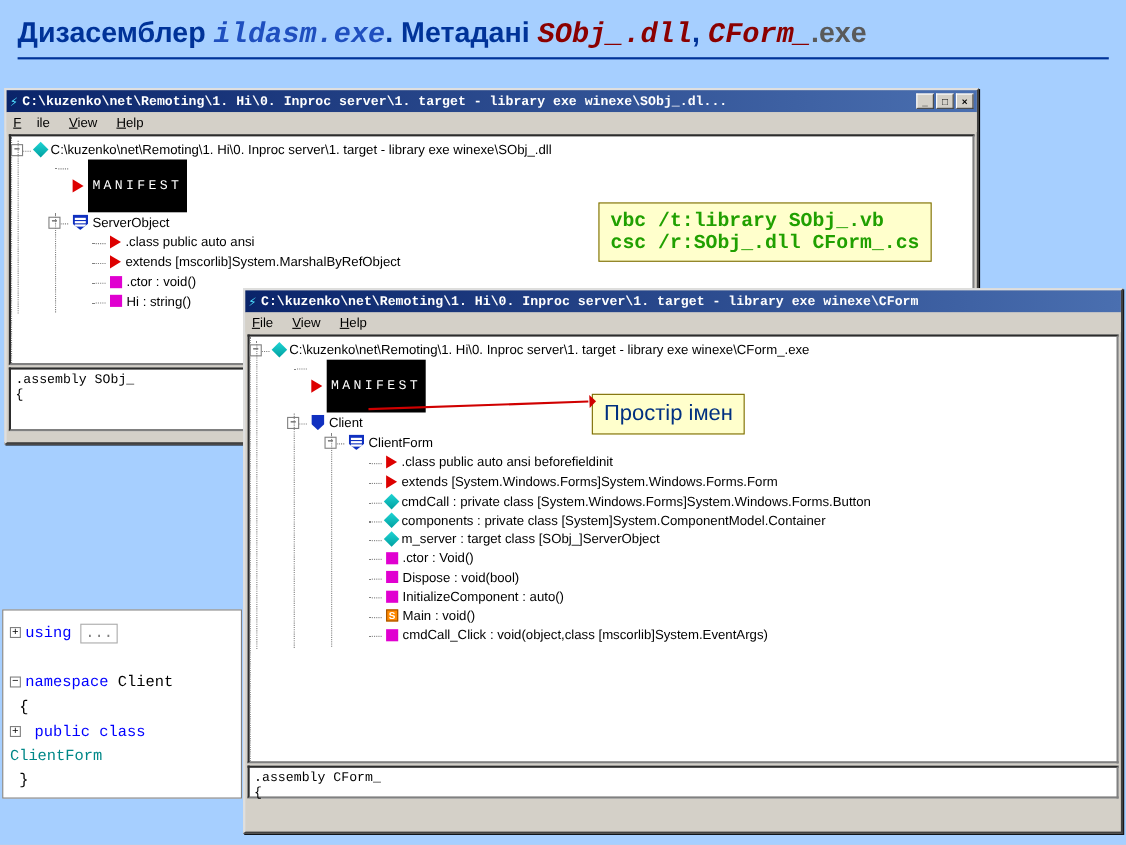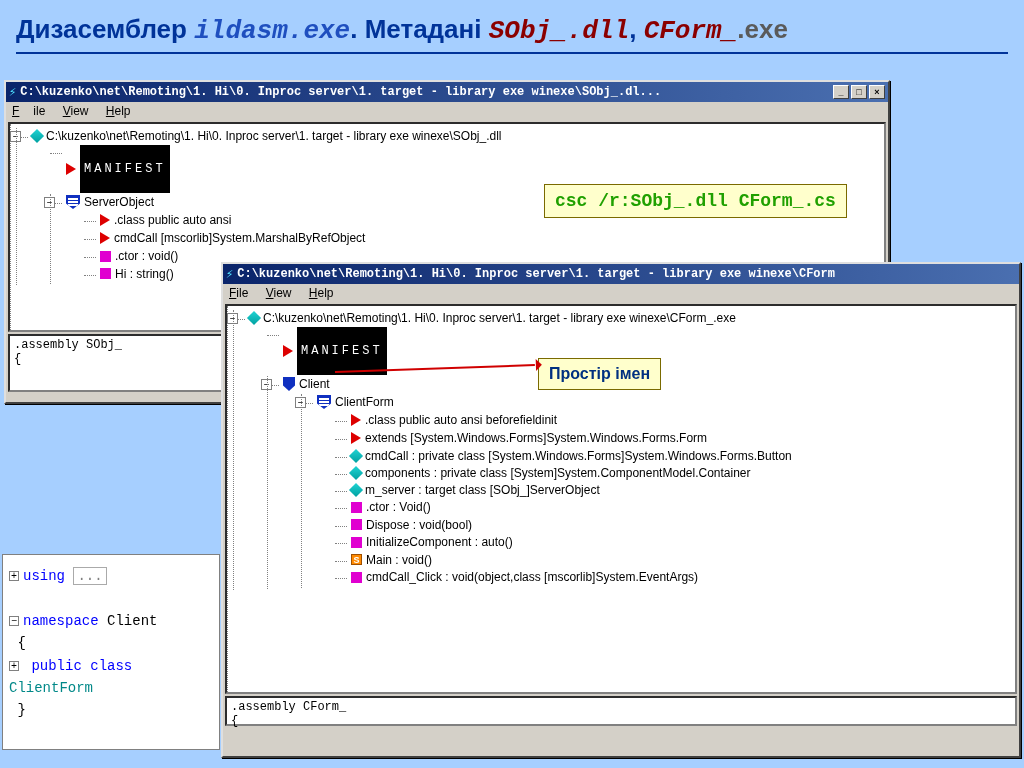--- a/index.html
+++ b/index.html
@@ -127,21 +127,21 @@
     background:#ffffcc;
     border:1px solid #7a6a00;
     font-family:"Courier New", monospace;
     padding:6px 10px;
   }
 
   
   .codepane {
     position:absolute;
     left:2px; top:554px;
-    width:218px; height:196px;
+    width:218px; height:172px;
     background:#fff;
     border:1px solid #808080;
     font-family:"Courier New", monospace; font-size:14px;
     padding:10px 6px; line-height:1.6;
   }
   .codepane .k-blue  { color:#0000ff; }
   .codepane .k-teal  { color:#008888; }
   .codepane .k-gray  { color:#808080; }
   .codepane .box { border:1px solid #808080; font-size:10px; display:inline-block; width:10px;height:10px; text-align:center; line-height:9px; margin-right:4px; vertical-align:middle;}
 
@@ -200,21 +200,21 @@
                 <span class="ico i-shield-bars"></span>
               <span>ServerObject</span>
               </span>
             <ul>
               <li><span class="node">
                     <span class="ico i-tri"></span>
                     <span>.class public auto ansi</span>
                   </span></li>
               <li><span class="node">
                     <span class="ico i-tri"></span>
-                    <span> cmdCall [mscorlib]System.MarshalByRefObject</span>
+                    <span> extends [mscorlib]System.MarshalByRefObject</span>
                   </span></li>
               <li><span class="node">
                     <span class="ico i-sq"></span>
                     <span>.ctor : void()</span>
                   </span></li>
               <li><span class="node">
                     <span class="ico i-sq"></span>
                     <span> Hi : string()</span>
                   </span></li>
             </ul>
@@ -317,24 +317,25 @@
     </ul>
   </div>
 
   <div class="asm-pane" style="height:30px;">
     <div>.assembly CForm_</div>
     <div>{</div>
   </div>
 </div>
 
 <div class="callout" style="left:544px; top:184px; font-size:18px; color:#20a000; font-weight:bold;">
+  <div>vbc /t:library SObj_.vb</div>
   <div>csc /r:SObj_.dll CForm_.cs</div>
 </div>
 
-<div class="callout" style="left:538px; top:358px; font-family:Arial; font-size:16px; font-weight:bold; color:#003080;">
+<div class="callout" style="left:538px; top:358px; font-family:Arial; font-size:20px; font-weight:normal; color:#003080;">
   <span>Простір імен</span>
 </div>
 
 <div class="arrow" style="left:335px; top:371px; width:200px; transform:rotate(-2deg);"></div>
 
 <div class="codepane">
   <div><span class="box">+</span><span class="k-blue">using</span> <span class="k-gray" style="border:1px solid #aaa;padding:0 3px;">...</span></div>
   <div>&nbsp;</div>
   <div><span class="box">−</span><span class="k-blue">namespace</span><span> Client</span></div>
   <div>&nbsp;<span>{</span></div>

